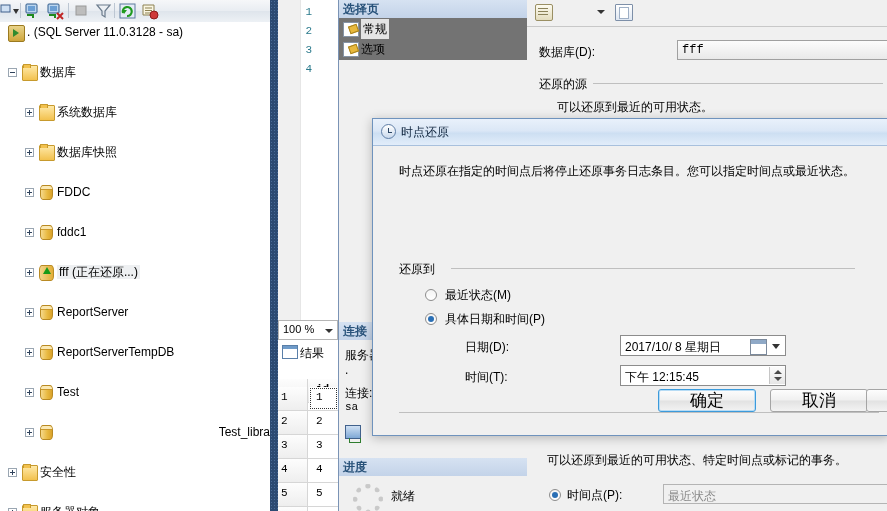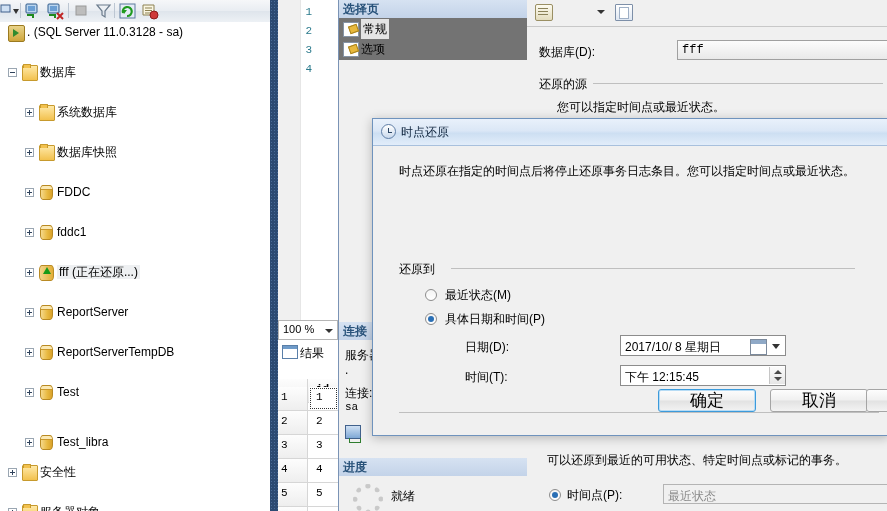--- a/index.html
+++ b/index.html
@@ -227,21 +227,21 @@
     <div id="tree-nodes">
         <div class="node" style="top: 20px;"><span class="exp" style="left: 8px;"></span><span class="ico folder" style="left: 22px;"></span><span class="lbl" style="margin-left: 40px;">数据库</span></div>
         <div class="node" style="top: 40px;"><span class="exp plus" style="left: 25px;"></span><span class="ico folder" style="left: 39px;"></span><span class="lbl" style="margin-left: 57px;">系统数据库</span></div>
         <div class="node" style="top: 60px;"><span class="exp plus" style="left: 25px;"></span><span class="ico folder" style="left: 39px;"></span><span class="lbl" style="margin-left: 57px;">数据库快照</span></div>
         <div class="node" style="top: 80px;"><span class="exp plus" style="left: 25px;"></span><span class="ico dbcyl" style="left: 39px;"></span><span class="lbl" style="margin-left: 57px;">FDDC</span></div>
         <div class="node" style="top: 100px;"><span class="exp plus" style="left: 25px;"></span><span class="ico dbcyl" style="left: 39px;"></span><span class="lbl" style="margin-left: 57px;">fddc1</span></div>
         <div class="node" style="top: 120px;"><span class="exp plus" style="left: 25px;"></span><span class="ico restore-ico" style="left: 39px;"></span><span class="lbl sel-lbl" style="margin-left: 57px;">fff (正在还原...)</span></div>
         <div class="node" style="top: 140px;"><span class="exp plus" style="left: 25px;"></span><span class="ico dbcyl" style="left: 39px;"></span><span class="lbl" style="margin-left: 57px;">ReportServer</span></div>
         <div class="node" style="top: 160px;"><span class="exp plus" style="left: 25px;"></span><span class="ico dbcyl" style="left: 39px;"></span><span class="lbl" style="margin-left: 57px;">ReportServerTempDB</span></div>
         <div class="node" style="top: 180px;"><span class="exp plus" style="left: 25px;"></span><span class="ico dbcyl" style="left: 39px;"></span><span class="lbl" style="margin-left: 57px;">Test</span></div>
-        <div class="node" style="top: 210px;"><span class="exp plus" style="left: 25px;"></span><span class="ico dbcyl" style="left: 39px;"></span><span class="lbl" style="margin-left: 57px;">Test_libra</span></div>
+        <div class="node" style="top: 200px; text-align: right;"><span class="exp plus" style="left: 25px;"></span><span class="ico dbcyl" style="left: 39px;"></span><span class="lbl" style="margin-left: 57px;">Test_libra</span></div>
         <div class="node" style="top: 220px;"><span class="exp plus" style="left: 8px;"></span><span class="ico folder" style="left: 22px;"></span><span class="lbl" style="margin-left: 40px;">安全性</span></div>
         <div class="node" style="top: 240px;"><span class="exp plus" style="left: 8px;"></span><span class="ico folder" style="left: 22px;"></span><span class="lbl" style="margin-left: 40px;">服务器对象</span></div>
       </div>
   </div>
 </div>
 
 <div class="abs" id="splitter"></div>
 
 <div class="abs" id="editor-strip">
   <div class="abs" id="gutter" style="left:0;top:0;"></div>
@@ -329,21 +329,21 @@
     <span class="rdtb-item" style="left:108px;">帮助</span>
   </div>
 
   <div id="rd-body">
     <div class="rd-label" style="left:12px;top:17px;">数据库(D):</div>
     <div class="rd-input" style="left:150px;top:13px;width:226px;">fff</div>
 
     <div class="rd-label" style="left:12px;top:49px;">还原的源</div>
     <div class="grp-line" style="left:66px;top:56px;width:290px;"></div>
 
-    <div class="rd-label" style="left:30px;top:72px;">您可以指定时间点或最近状态。</div>
+    <div class="rd-label" style="left:30px;top:72px;">可以还原到最近的可用状态。</div>
 
     <div class="rd-label" style="left:20px;top:425px;">可以还原到最近的可用状态、特定时间点或标记的事务。</div>
 
     <div class="radio on" style="left:22px;top:462px;"></div>
     <div class="rd-label" style="left:40px;top:460px;">时间点(P):</div>
     <div class="ro-input" style="left:136px;top:457px;width:225px;">最近状态</div>
   </div>
 </div>
 
 <div class="abs" id="pit-dialog">

